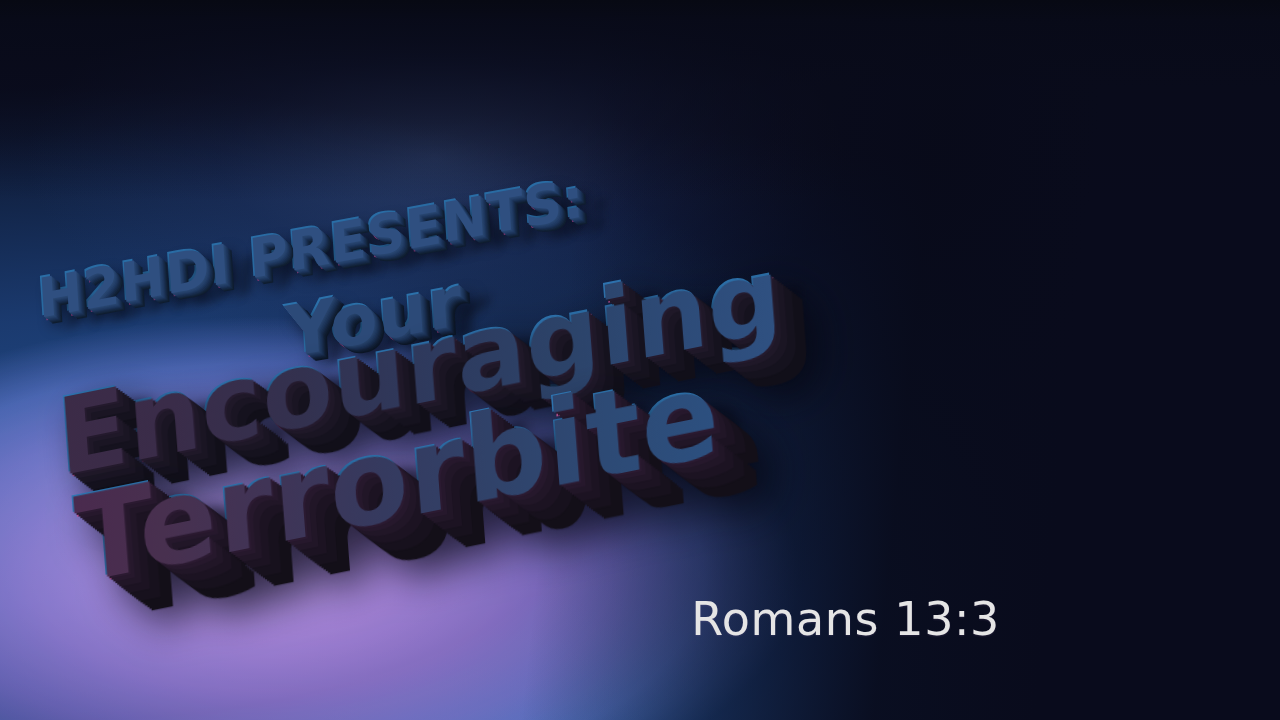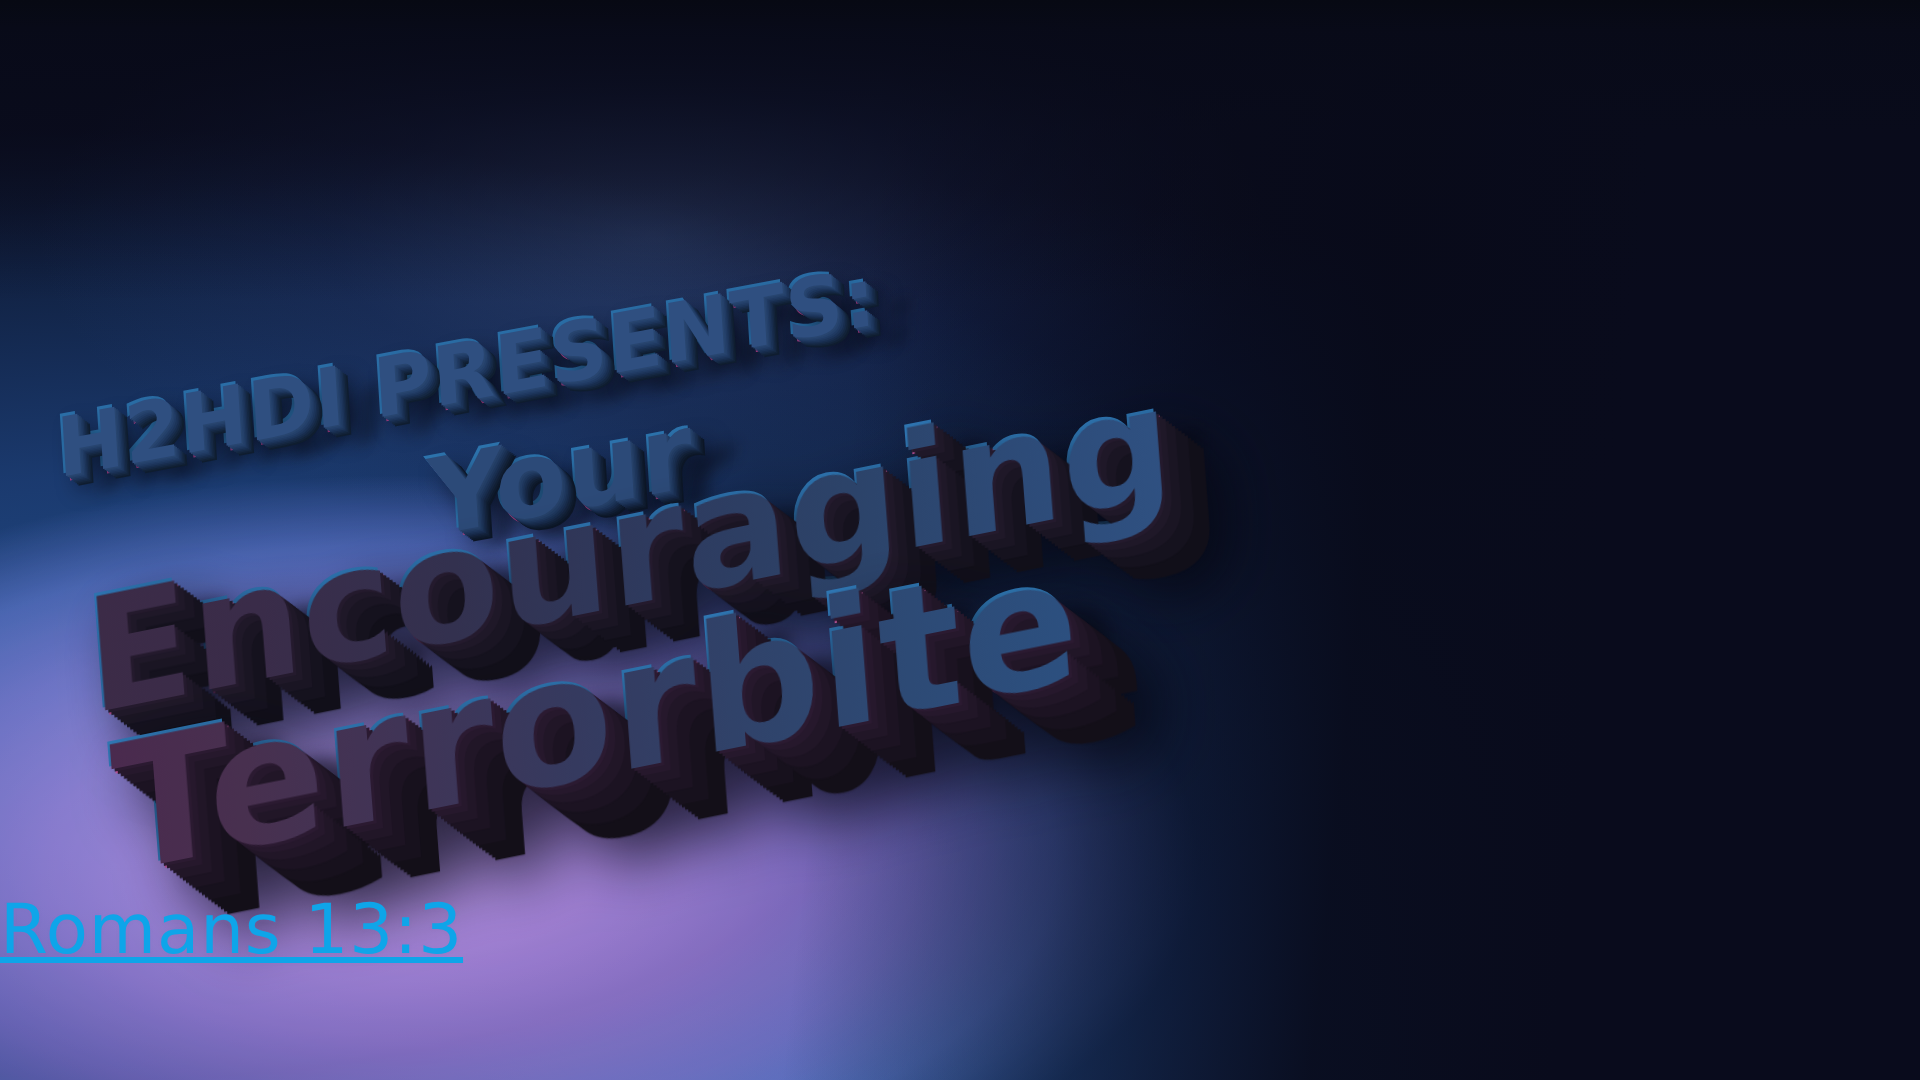--- a/index.html
+++ b/index.html
@@ -243,28 +243,27 @@
   }
   #line-terrorbite .rim { color: #cb5ba3; }
   #line-terrorbite .edge { color: #3079b6; }
 
   
   #reference {
     position: absolute;
     left: 0;
     top: 592px;
     width: 1000px;
-    text-align: left;
+    text-align: right;
     font-family: "DejaVu Sans", sans-serif;
     font-weight: 400;
     font-size: 46px;
     letter-spacing: .6px;
-    color: #0ea5e9;
+    color: #e5e5e5;
     text-shadow: 0 1px 2px rgba(150,110,180,.18);
-    text-decoration: underline;
   }
 </style>
 </head>
 <body>
 
 <div id="slide">
 
   <div class="bg-layer bg-base"></div>
   <div class="bg-layer bg-blue"></div>
   <div class="bg-layer bg-blue2"></div>

